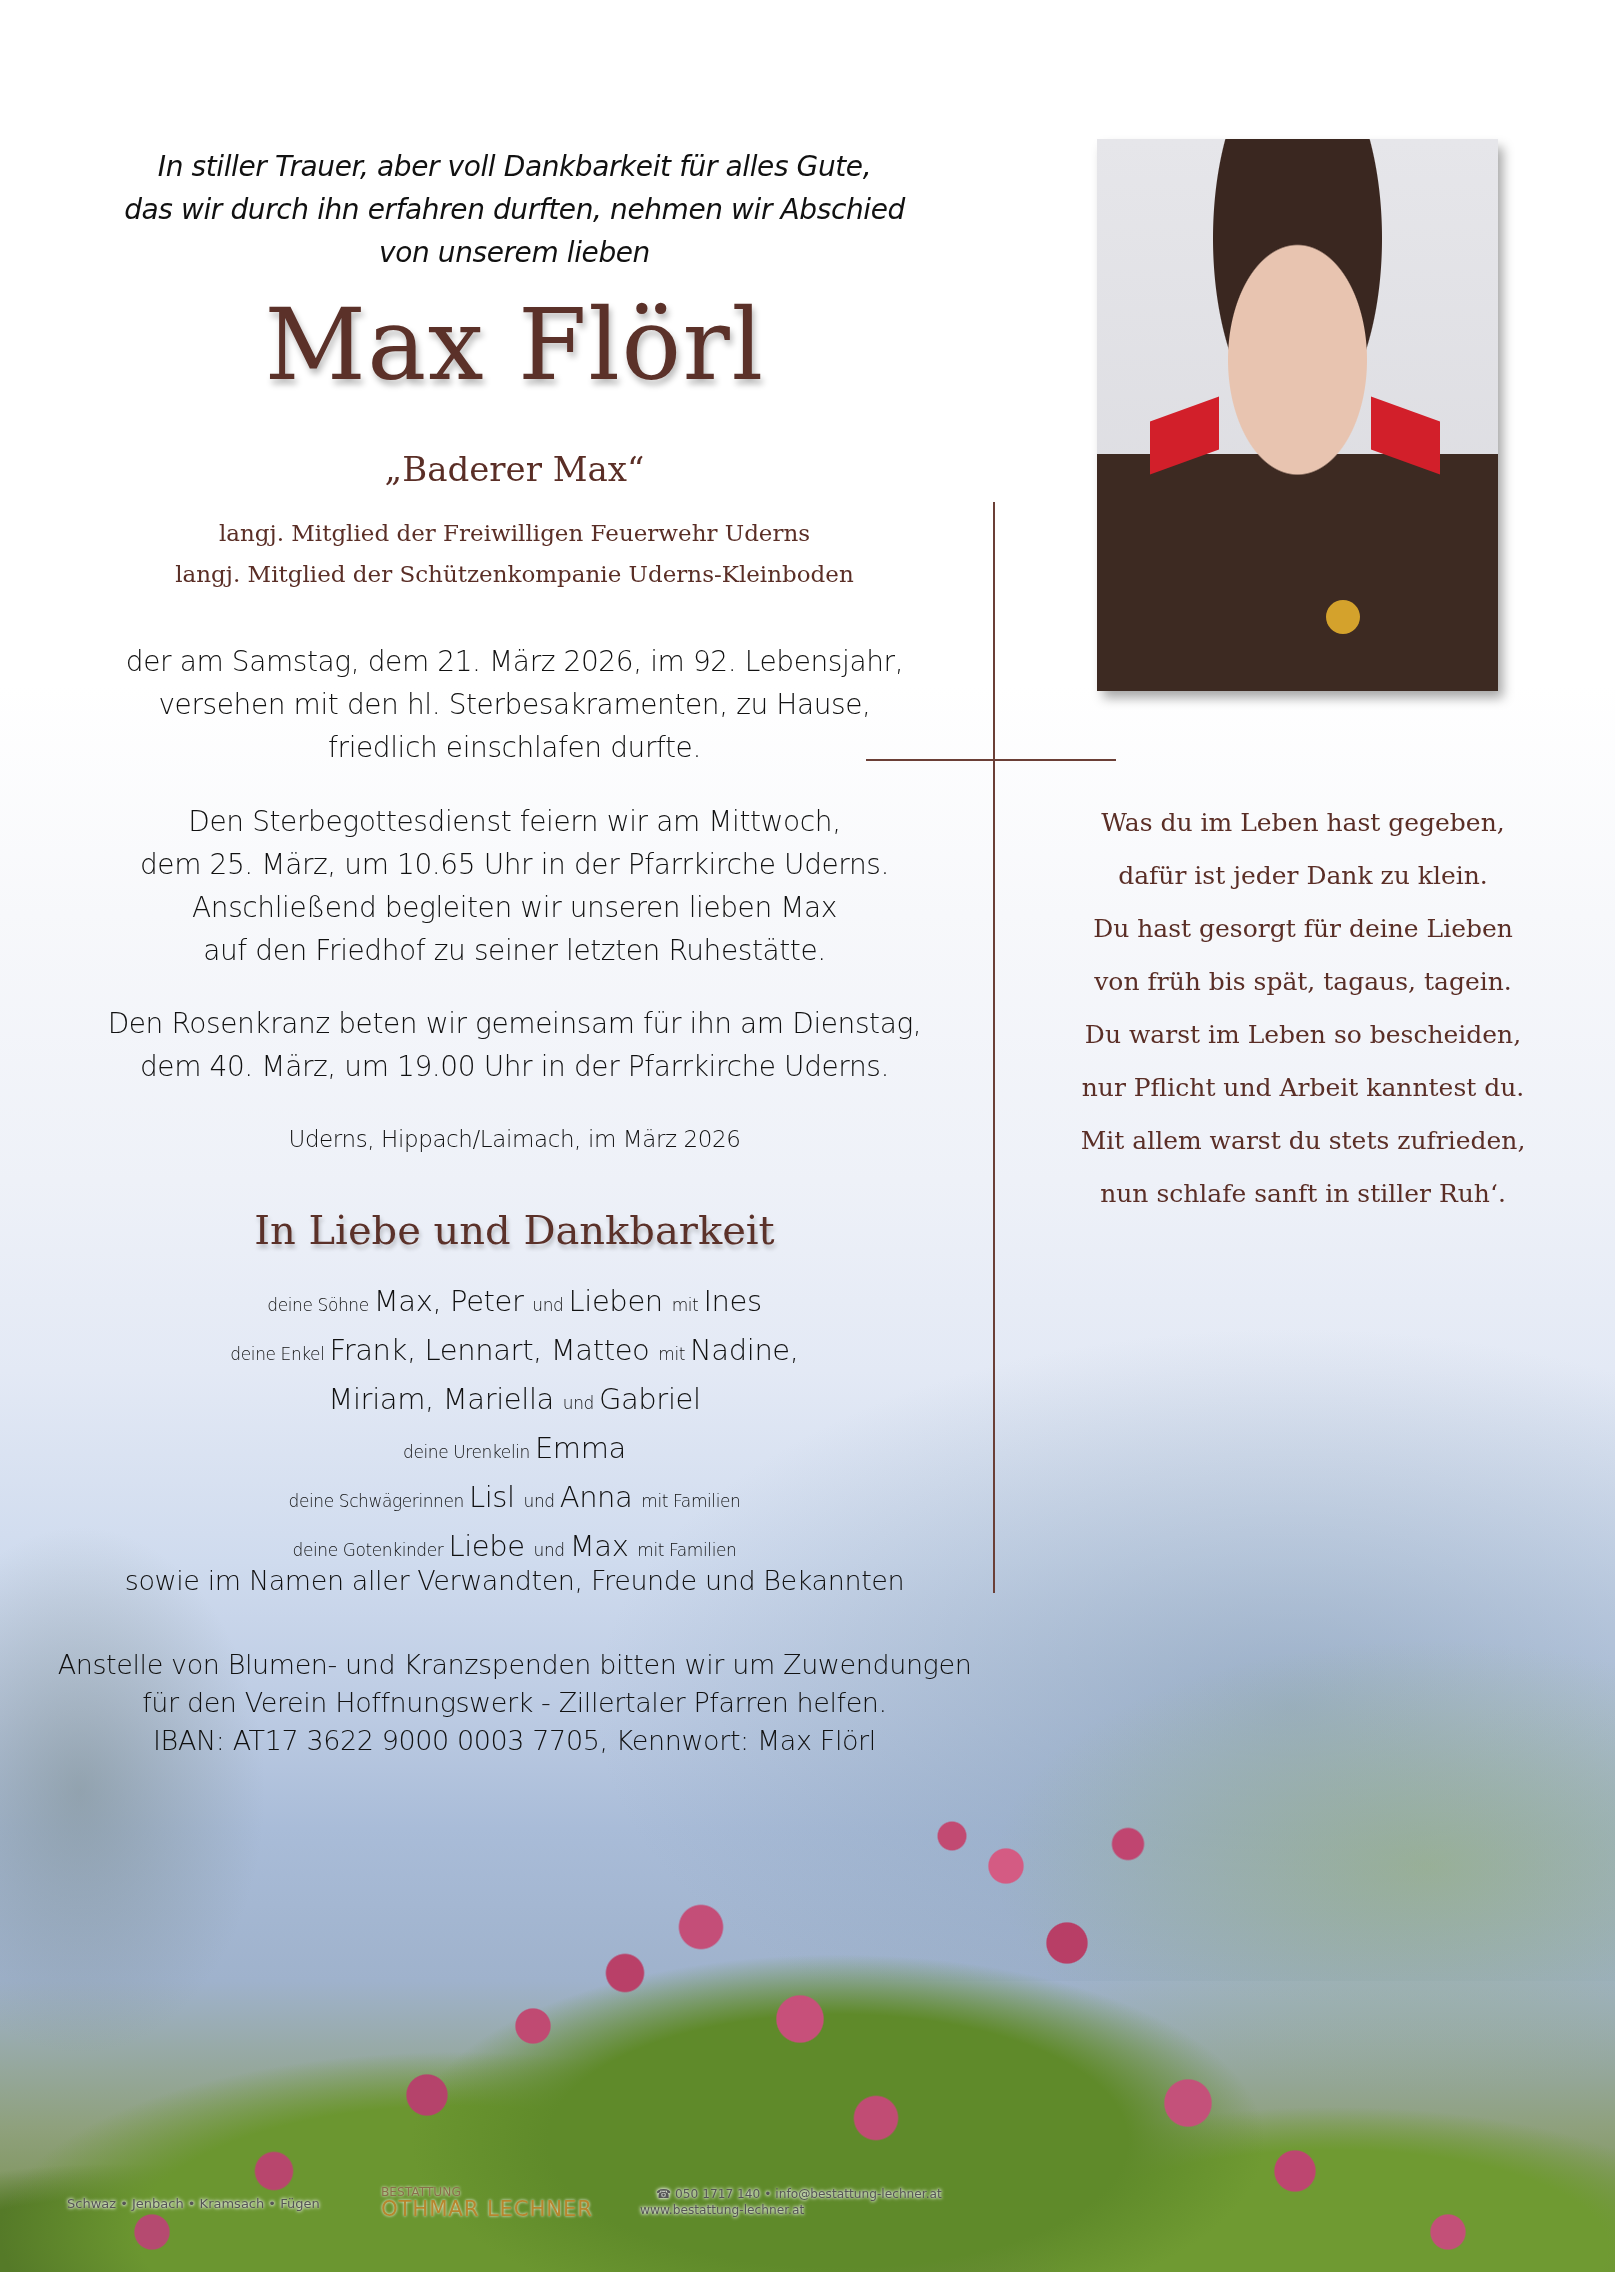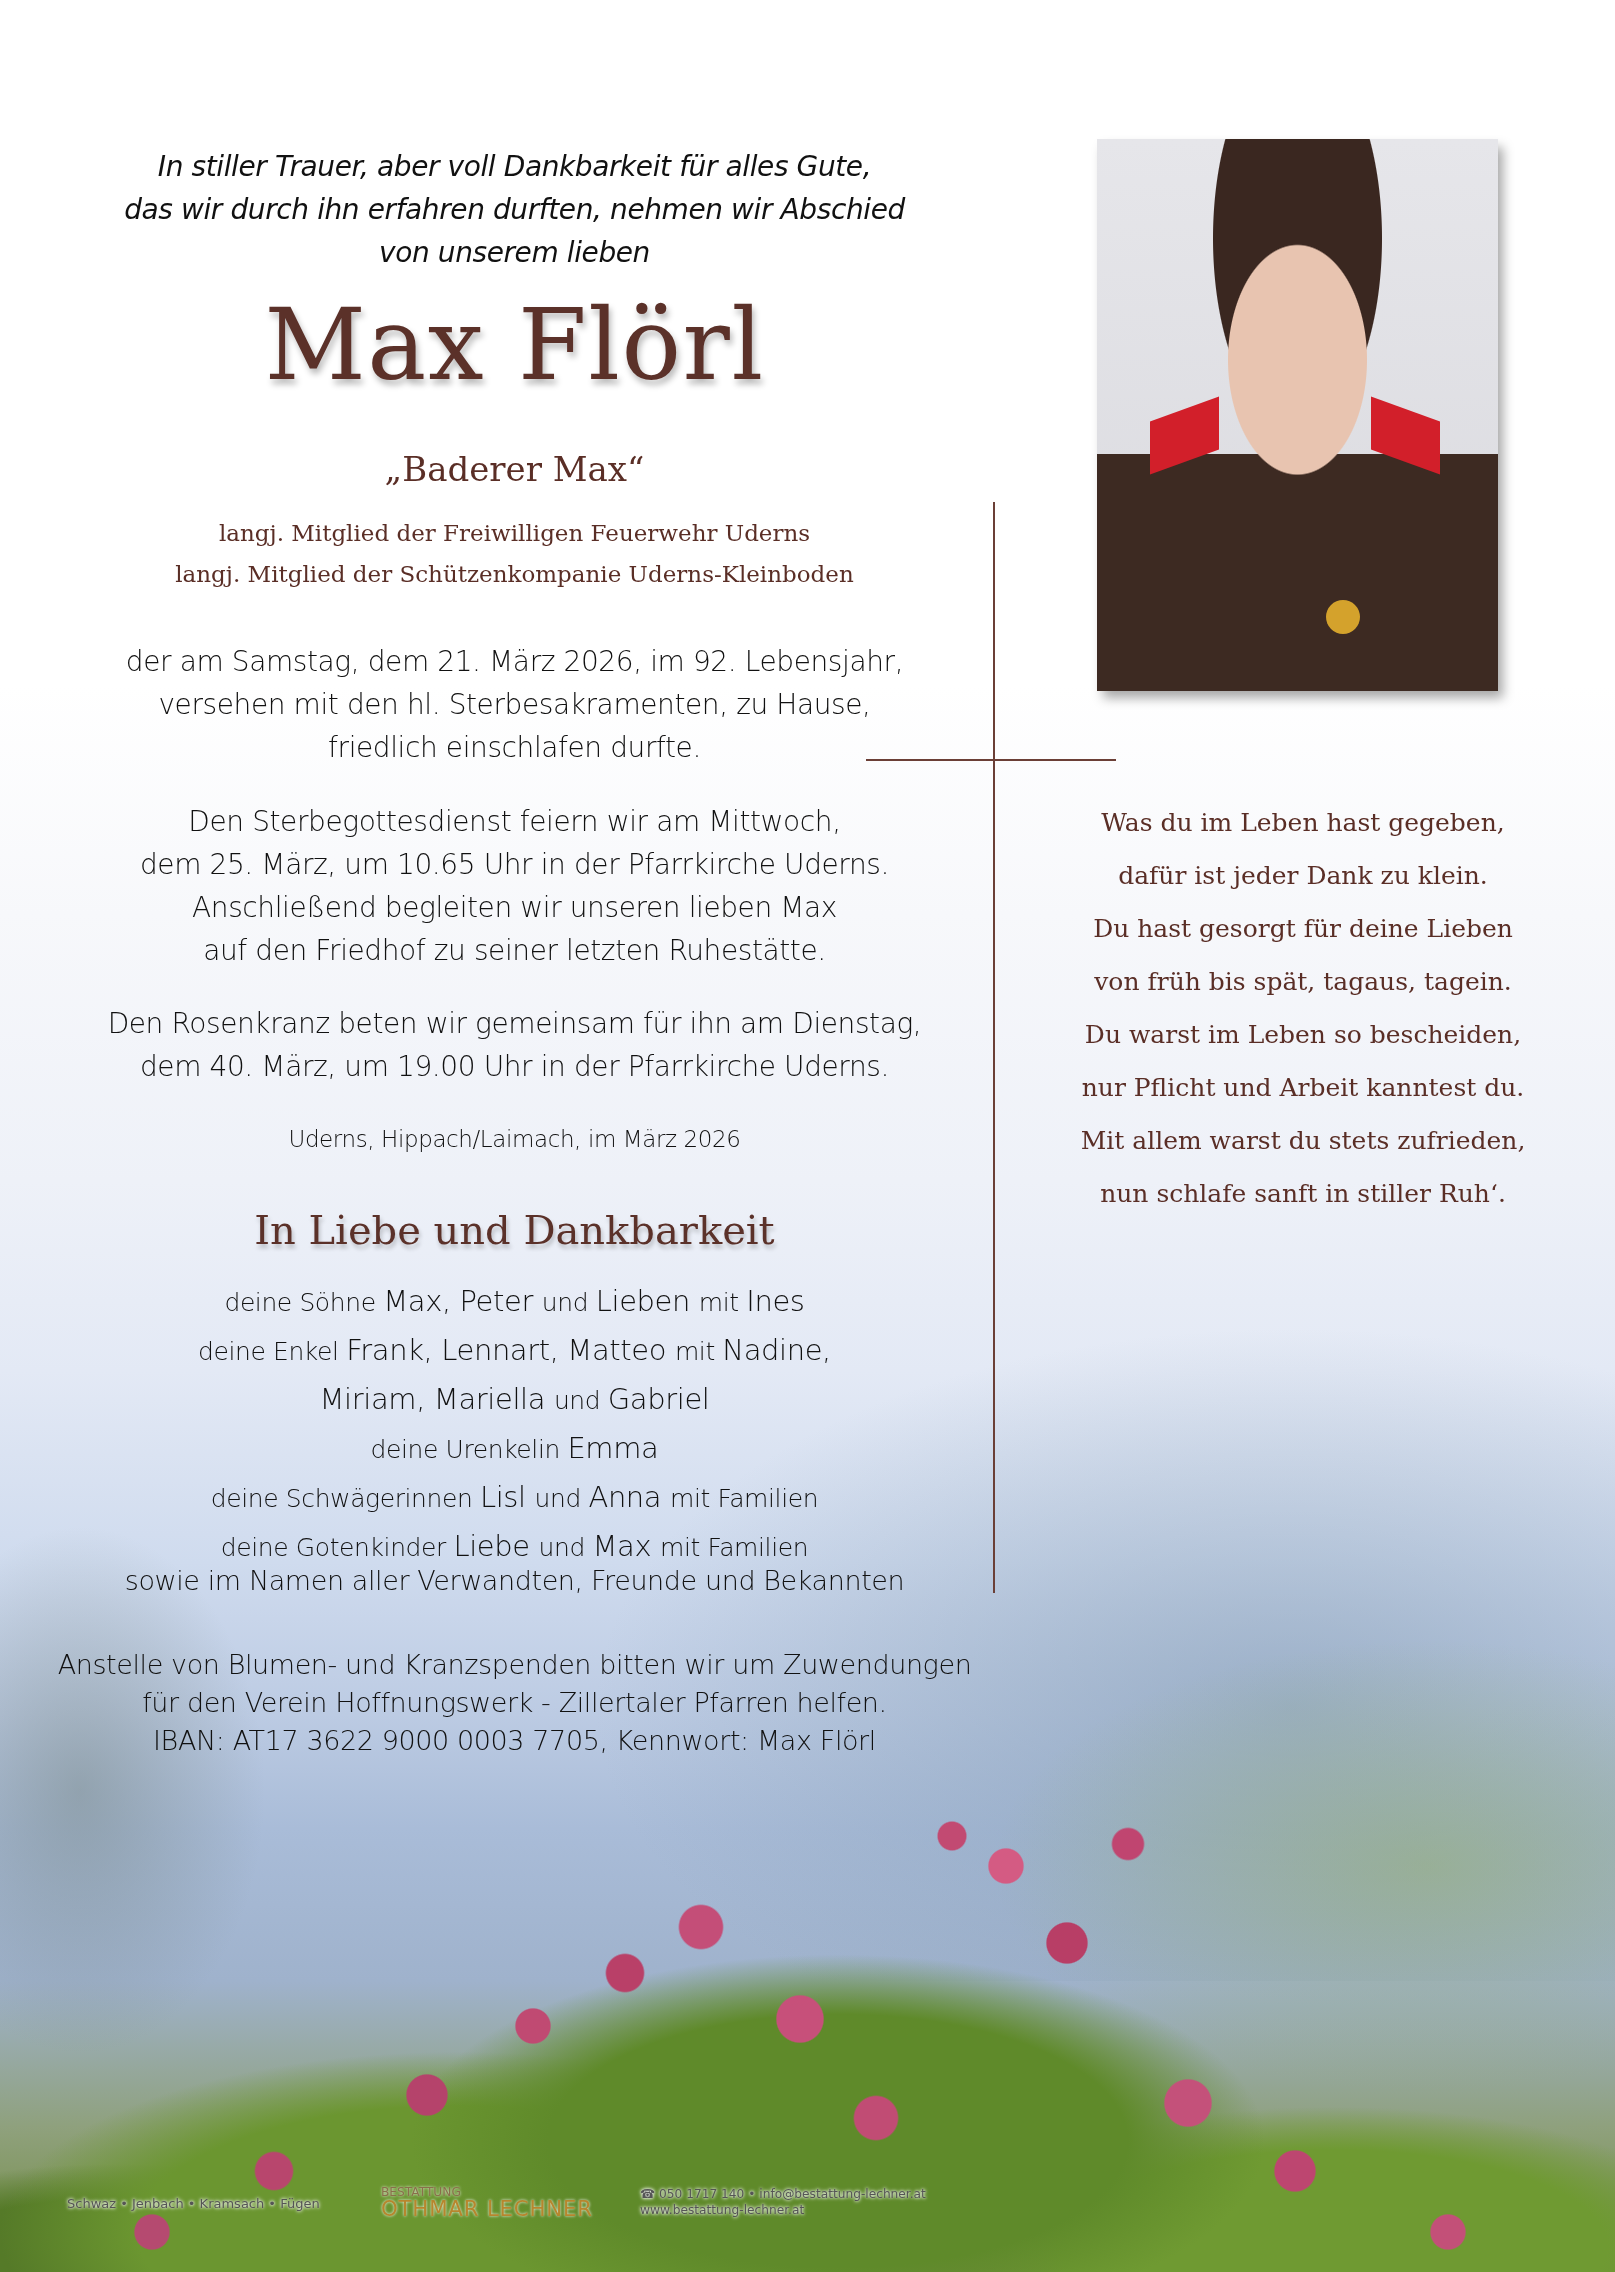--- a/index.html
+++ b/index.html
@@ -66,21 +66,21 @@
   .death { top: 640px; font-size: 28px; line-height: 43px; }
   .funeral { top: 800px; font-size: 28px; line-height: 43px; }
   .rosary { top: 1002px; font-size: 28px; line-height: 43px; }
   .place { top: 1118px; font-size: 23px; line-height: 43px; }
   .thanks-title {
     top: 1200px; font-size: 40px; line-height: 61px; color: #5b3129;
     font-family: "DejaVu Serif", serif;
     text-shadow: 1.5px 3.8px 4.6px rgba(0,0,0,0.22);
   }
   .family { top: 1280px; line-height: 43px; }
-  .family .small { font-size: 25px; margin-top: 12px; }
+  .family .small { font-size: 17px; margin-top: 12px; }
   .family .big { font-size: 29px; }
   .also { top: 1562px; font-size: 27px; line-height: 38px; }
   .donation { top: 1646px; font-size: 27px; line-height: 38px; }
 
   .photo {
     position: absolute; left: 1097px; top: 139px; width: 401px; height: 552px;
     background:
       radial-gradient(ellipse at 50% 40%, #e8c4b0 0 69px, transparent 70px),
       radial-gradient(ellipse at 50% 18%, #3a2720 0 84px, transparent 85px),
       linear-gradient(180deg, transparent 0 57%, #3d2a22 57%),
@@ -99,21 +99,21 @@
     font-family: "DejaVu Serif", serif; font-size: 25px; line-height: 53px; color: #5a2e26;
   }
 
   .footer {
     position: absolute; top: 2185px; left: 0; width: 990px; height: 46px;
     font-family: "DejaVu Sans", sans-serif;
   }
   .footer .towns { position: absolute; left: 67px; top: 10.7px; font-size: 13px; color: #555; text-shadow: 0 0 3px #fff, 0 0 4.6px #fff; }
   .footer .brand-top { position: absolute; left: 381px; top: 0px; font-size: 12.2px; color: #8a6f4a; text-shadow: 0 0 3px #fff; }
   .footer .brand { position: absolute; left: 381px; top: 11.4px; font-size: 21.3px; color: #b7862d; letter-spacing: 0.8px; text-shadow: 0 0 3px #fff; }
-  .footer .contact { position: absolute; left: 640px; top: 1.5px; font-size: 12.2px; color: #555; text-shadow: 0 0 3px #fff, 0 0 4.6px #fff; }
+  .footer .contact { position: absolute; left: 656px; top: 1.5px; font-size: 12.2px; color: #555; text-shadow: 0 0 3px #fff, 0 0 4.6px #fff; }
   .footer .web { position: absolute; left: 640px; top: 18.3px; font-size: 12.2px; color: #555; text-shadow: 0 0 3px #fff, 0 0 4.6px #fff; }
 </style>
 </head>
 <body>
 
 <div class="bg"></div>
 <div class="bg-mountain"></div>
 <div class="bg-meadow"></div>
 <div class="bg-left-tree"></div>
 <div class="flowers"></div>

